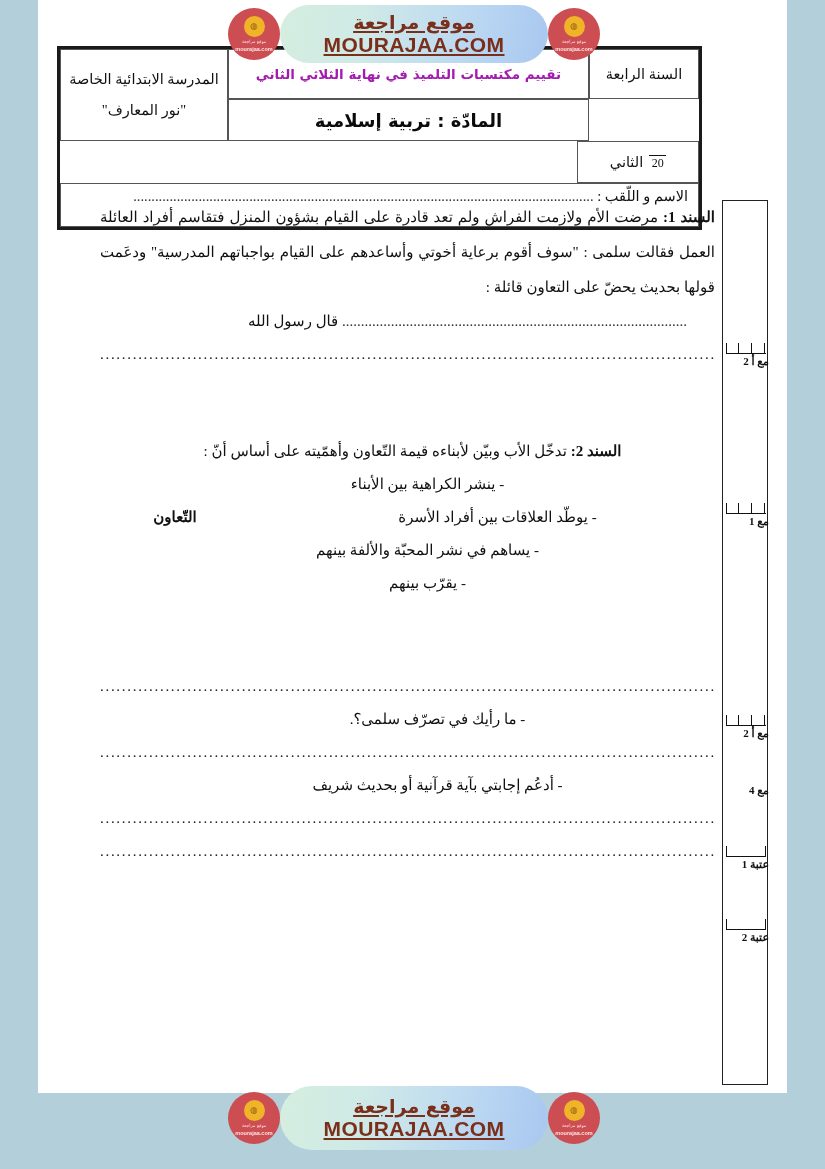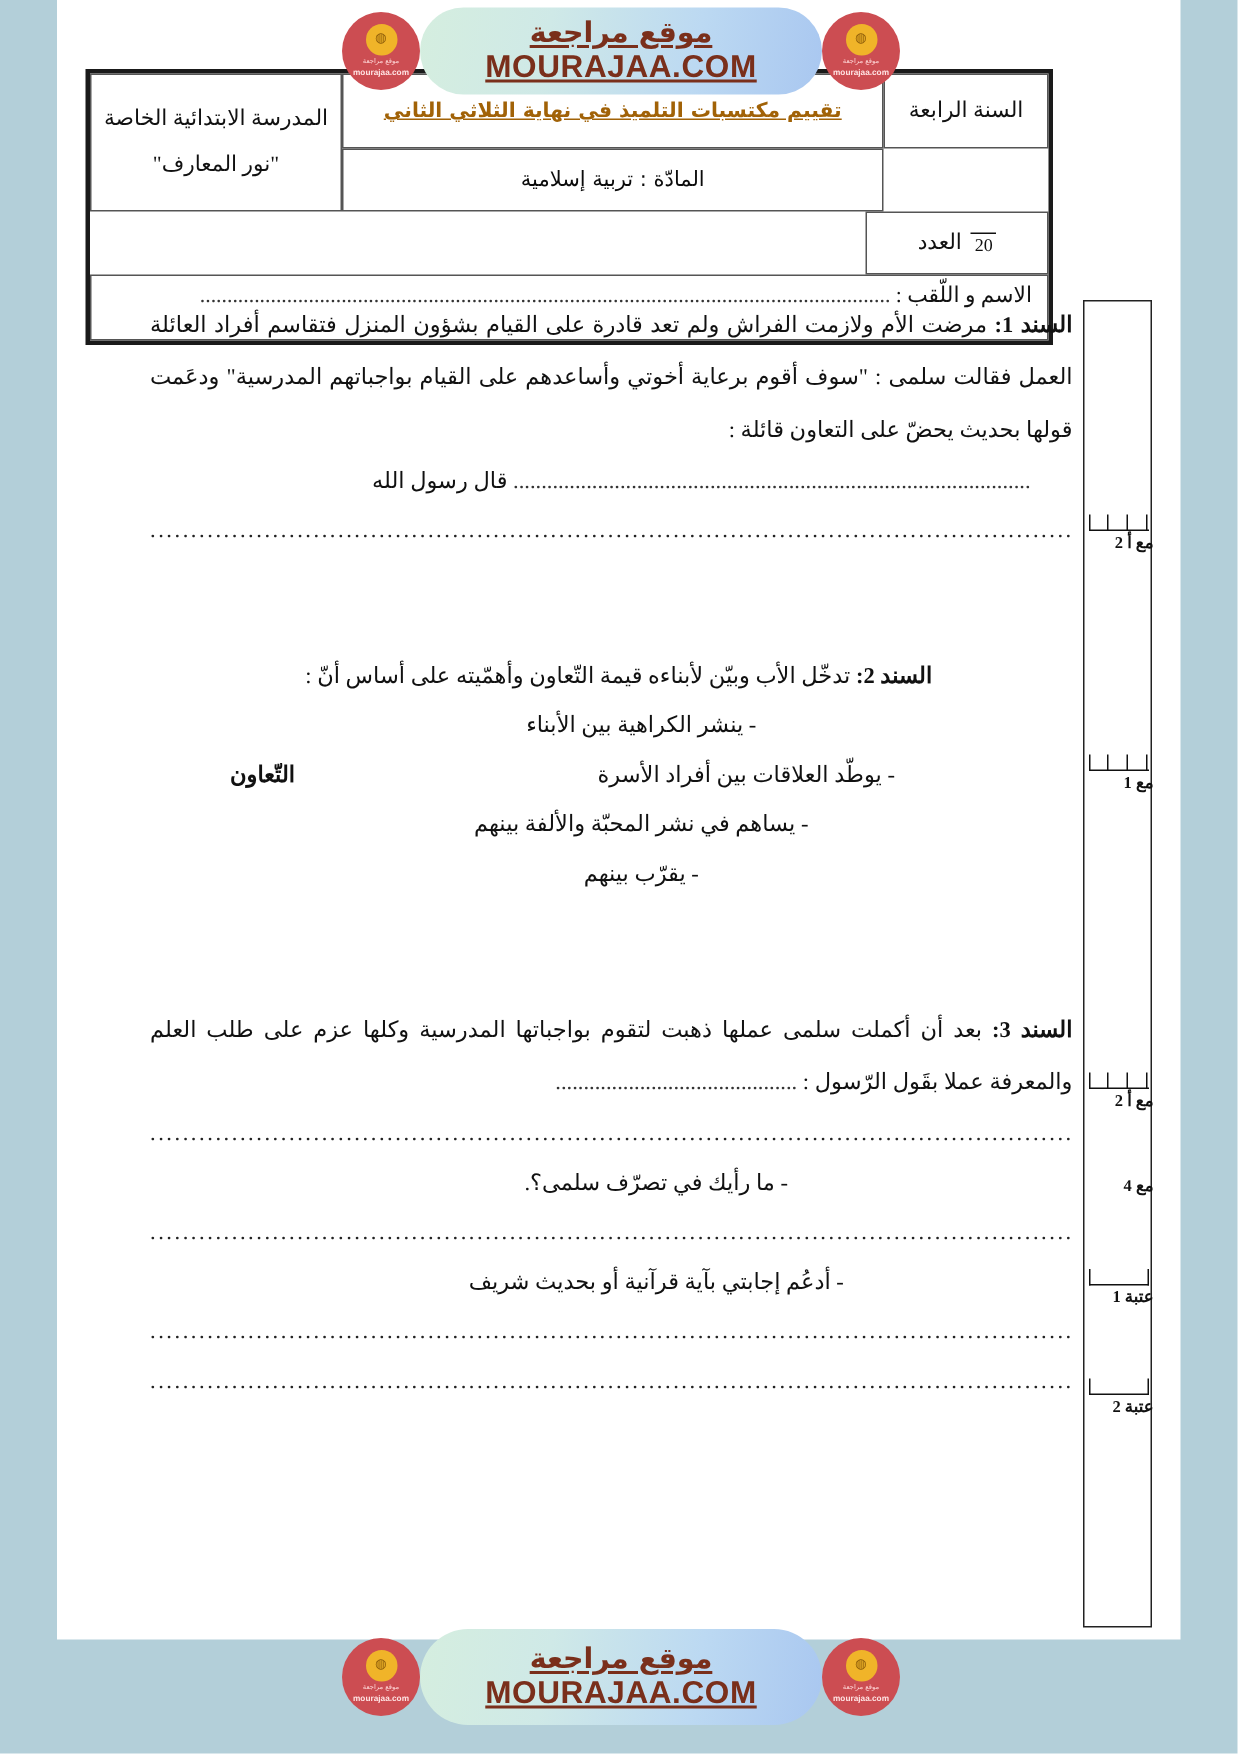--- a/index.html
+++ b/index.html
@@ -50,28 +50,27 @@
     color: #111;
     line-height: 1.2;
   }
   .cell-right-stack { display: flex; flex-direction: column; flex: 1; }
   .cell-title {
     height: 50px;
     font-family: "DejaVu Sans", sans-serif;
     font-weight: bold;
     font-size: 13.5px;
     letter-spacing: -0.3px;
-    color: #a16207;
-    text-decoration: underline;
+    color: #a21caf;
   }
   .cell-subject {
     height: 42px;
     font-family: "DejaVu Sans", sans-serif;
-    font-weight: normal;
-    font-size: 14px;
+    font-weight: bold;
+    font-size: 18px;
     color: #0b0b0b;
   }
   .cell-year {
     width: 110px;
     height: 50px;
     font-size: 14.5px;
     color: #111;
   }
   .cell-mark {
     width: 122px;
@@ -330,21 +329,21 @@
       <span>المدرسة الابتدائية الخاصة</span>
       <span>"نور المعارف"</span>
     </div>
   </div>
   <div class="ht-row">
     <div class="ht-cell cell-mark">
       <span class="mark-frac">
         <span class="bar"></span>
         <span>20</span>
       </span>
-      <span>العدد</span>
+      <span>الثاني</span>
     </div>
   </div>
   <div class="ht-name-row">
     <span>الاسم و اللّقب :</span>
     <span class="dotleader">...............................................................................................................................</span>
   </div>
 </div>
 
 <div class="body-area">
 
@@ -374,25 +373,20 @@
     <div class="coop-item">- يوطّد العلاقات بين أفراد الأسرة</div>
     <div class="coop-label">التّعاون</div>
   </div>
 
   <div class="centered-line shift-b">- يساهم في نشر المحبّة والألفة بينهم</div>
   <div class="centered-line shift-b">- يقرّب بينهم</div>
 
   <div class="spacer-40"></div>
   <div class="spacer-30"></div>
 
-  <div class="para">
-    <span class="lead">السند 3:</span>
-    <span>بعد أن أكملت سلمى عملها ذهبت لتقوم بواجباتها المدرسية وكلها عزم على طلب العلم والمعرفة عملا بقَول الرّسول :</span>
-    <span class="dotleader">...........................................</span>
-  </div>
 
   <div class="dotline">.................................................................................................................................</div>
 
   <div class="q-line">- ما رأيك في تصرّف سلمى؟.</div>
 
   <div class="dotline">.................................................................................................................................</div>
 
   <div class="q-line">- أدعُم إجابتي بآية قرآنية أو بحديث شريف</div>
 
   <div class="dotline">.................................................................................................................................</div>

